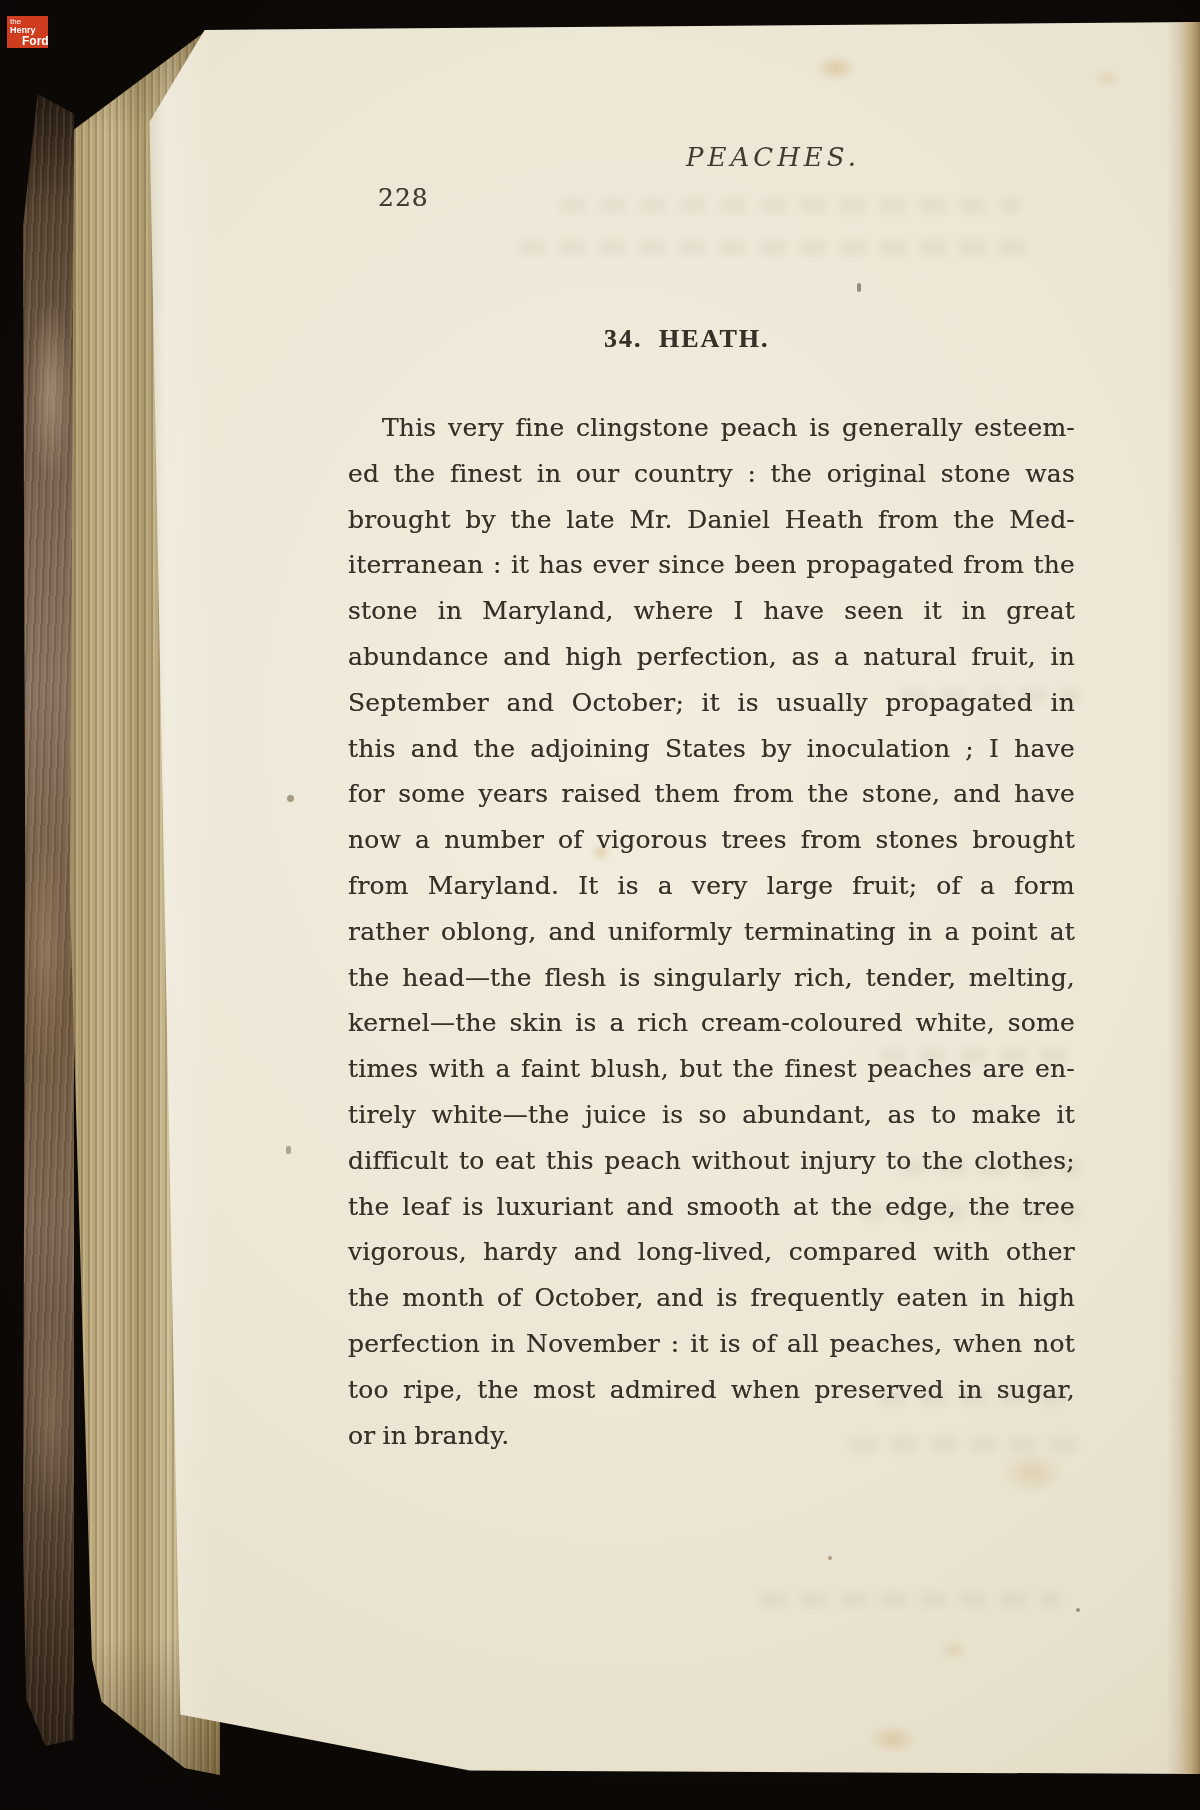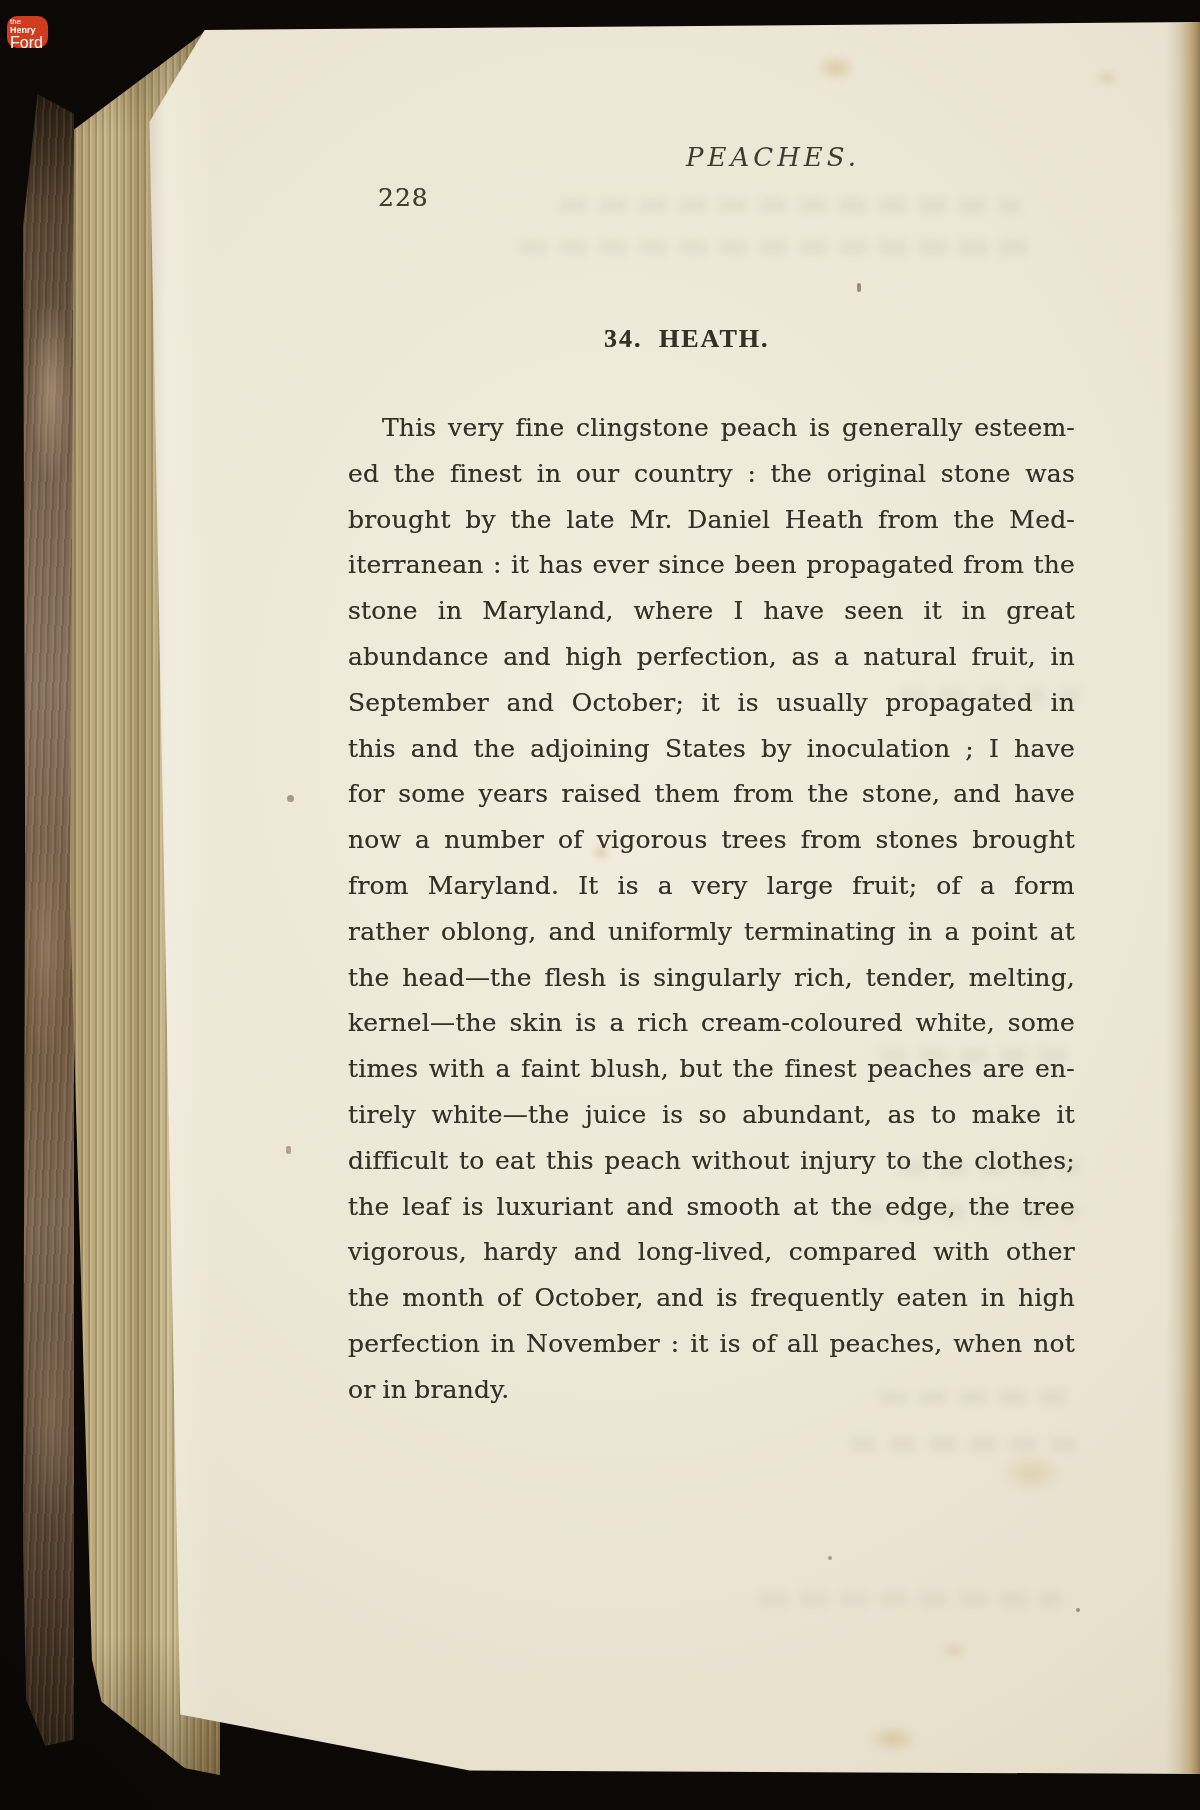--- a/index.html
+++ b/index.html
@@ -6,25 +6,25 @@
   .canvas{
     position:relative;width:1200px;height:1810px;overflow:hidden;
     background:radial-gradient(140% 110% at 60% 45%, #120d08 0%, #0b0806 55%, #060403 100%);
     font-family:"DejaVu Serif", serif;
   }
   
   .logo{
     position:absolute;left:7px;top:16px;width:41px;height:32px;
     background:#cf3c1e;color:#fff;
     font-family:"Liberation Sans", sans-serif;
-    line-height:1;padding:2px 3px;box-sizing:border-box;border-radius:10px;
+    line-height:1;padding:2px 3px;box-sizing:border-box;
   }
   .logo .the{display:block;font-size:8px;font-weight:400;}
   .logo .henry{display:block;font-size:9px;font-weight:700;margin-top:0px;}
-  .logo .ford{display:block;font-size:16px;font-weight:400;margin-top:0px;}
+  .logo .ford{display:block;font-size:12px;font-weight:700;margin-top:0px;margin-left:12px;}
   
   .spine{
     position:absolute;left:22px;top:94px;width:52px;height:1652px;
     background:
       radial-gradient(60% 8% at 55% 18%, rgba(196,170,142,.55) 0%, rgba(196,170,142,0) 70%),
       radial-gradient(70% 10% at 45% 52%, rgba(176,148,120,.45) 0%, rgba(176,148,120,0) 70%),
       radial-gradient(70% 9% at 55% 80%, rgba(160,132,104,.4) 0%, rgba(160,132,104,0) 70%),
       repeating-linear-gradient(92deg, rgba(255,236,210,.08) 0 2px, rgba(0,0,0,.12) 2px 4px, rgba(0,0,0,0) 4px 7px),
       linear-gradient(176deg, #241a11 0%, #54422f 7%, #77614d 20%, #8a7360 36%, #70593f 54%, #7d6752 68%, #5e4a38 84%, #2e2115 100%);
     clip-path:polygon(30% 0%, 100% 1.2%, 100% 99.6%, 45% 100%, 8% 97.2%, 2% 88%, 6% 45%, 2% 8%);
@@ -155,16 +155,17 @@
       <div class="text-line">rather oblong, and uniformly terminating in a point at</div>
       <div class="text-line">the head—the flesh is singularly rich, tender, melting,</div>
       <div class="text-line">kernel—the skin is a rich cream-coloured white, some</div>
       <div class="text-line">times with a faint blush, but the finest peaches are en-</div>
       <div class="text-line">tirely white—the juice is so abundant, as to make it</div>
       <div class="text-line">difficult to eat this peach without injury to the clothes;</div>
       <div class="text-line">the leaf is luxuriant and smooth at the edge, the tree</div>
       <div class="text-line">vigorous, hardy and long-lived, compared with other</div>
       <div class="text-line">the month of October, and is frequently eaten in high</div>
       <div class="text-line">perfection in November : it is of all peaches, when not</div>
+      <div class="text-line">too ripe, the most admired when preserved in sugar,</div>
       <div class="text-line last-line">or in brandy.</div>
     </div>
 
 </div>
 
 </body></html>

